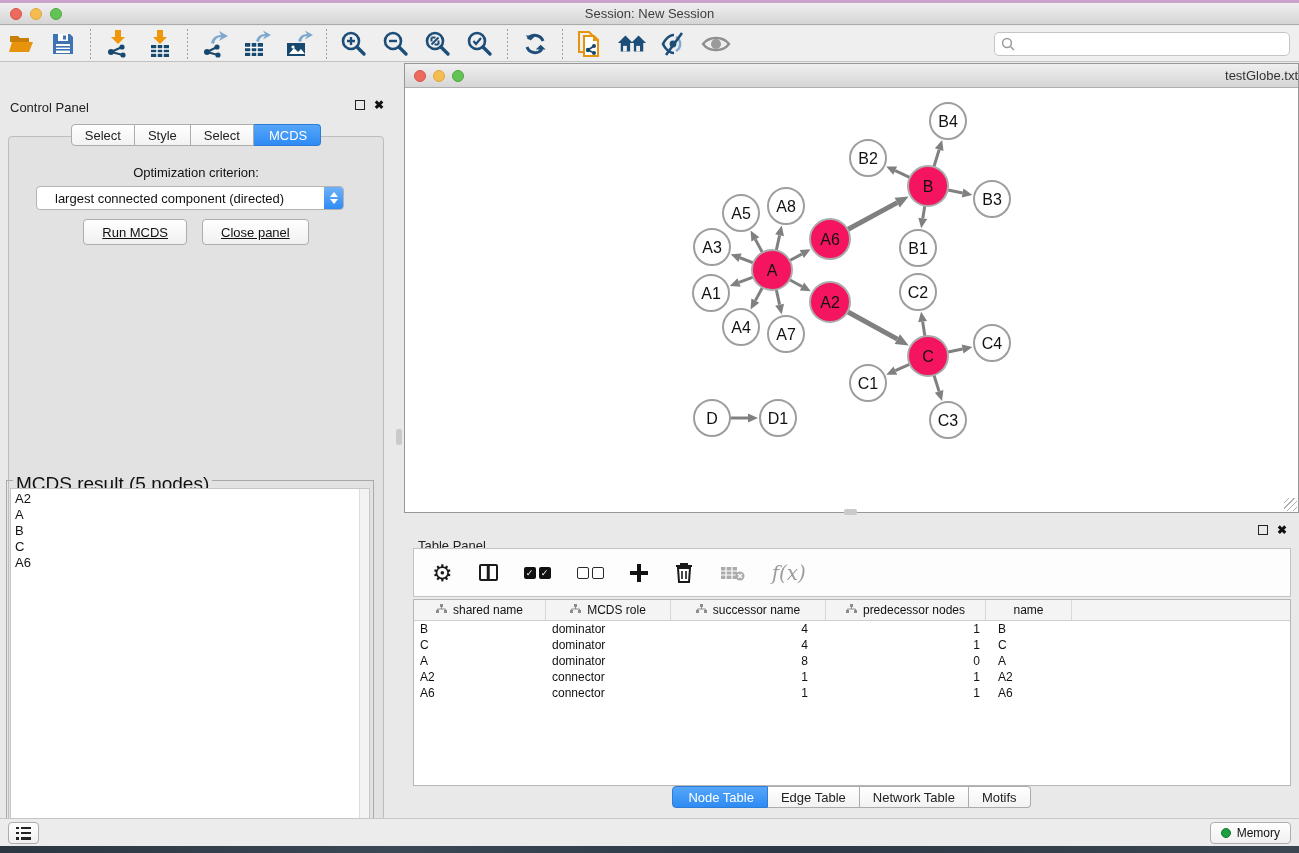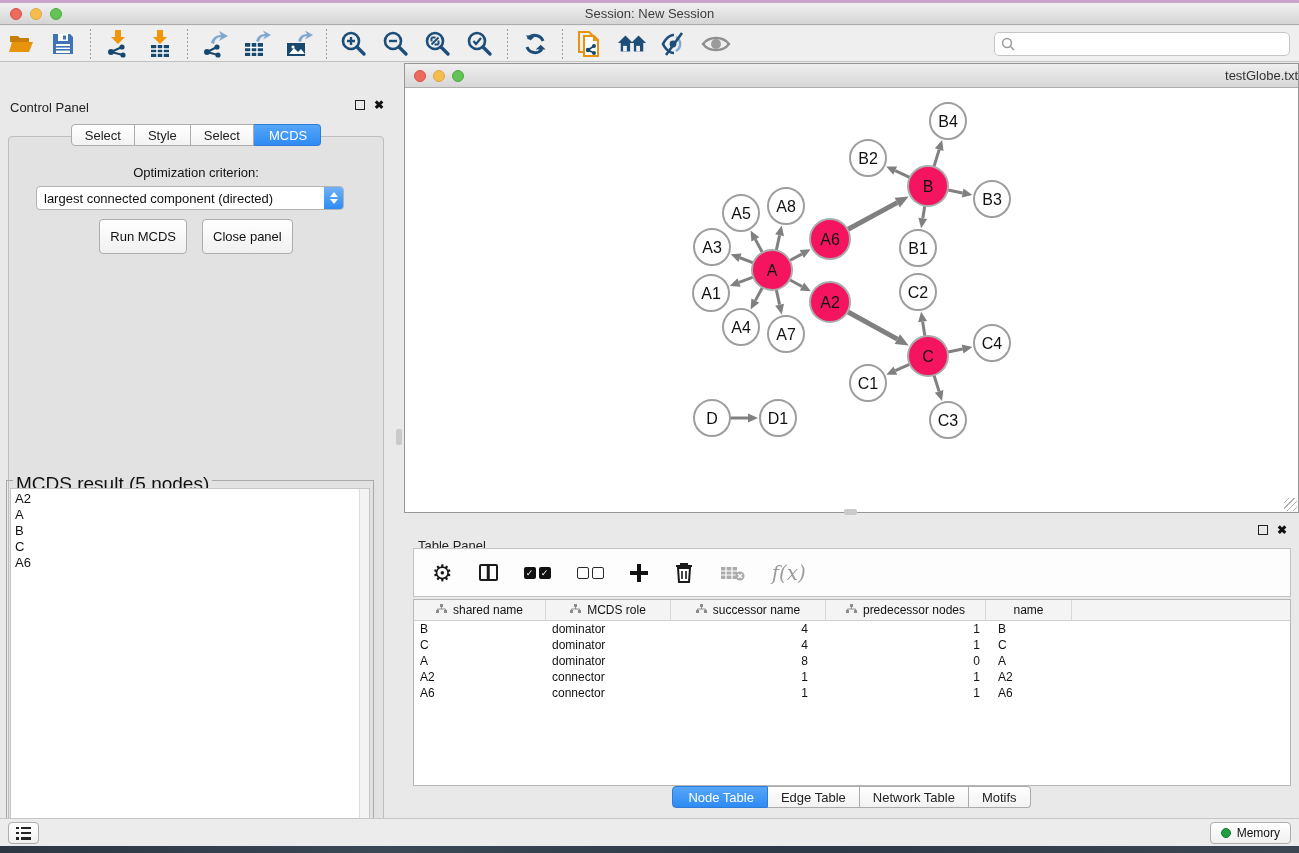--- a/index.html
+++ b/index.html
@@ -46,31 +46,31 @@
   .seg-tab { height:22px; padding:0 13px; background:linear-gradient(#FFFFFF,#F2F2F2);
     border:1px solid #ACACAC; border-left:none; font-size:13px; color:#222;
     display:flex; align-items:center; }
   .seg-tab:first-child { border-left:1px solid #ACACAC; border-radius:4px 0 0 4px; }
   .seg-tab:last-child { border-radius:0 4px 4px 0; }
   .seg-tab.active { background:linear-gradient(#56A6F8,#2E8BF4); color:#fff; border-color:#2E7CD6;padding-left:15px; }
 
   .opt-label { position:absolute; left:0; right:0; top:74px; text-align:center; font-size:13px; color:#111; }
   .dropdown { position:absolute; left:36px; top:95px; width:308px; height:24px; background:#fff;
     border:1px solid #B3B3B3; border-radius:4px; display:flex; align-items:center; }
-  .dropdown .dd-text { flex:1; font-size:13px; padding-left:7px; color:#111; white-space:nowrap; overflow:hidden; }
+  .dropdown .dd-text { flex:1; font-size:13px; padding-left:18px; color:#111; white-space:nowrap; overflow:hidden; }
   .dd-stepper { width:19px; height:22px; border-radius:0 3px 3px 0;
     background:linear-gradient(#6FB1F8,#2E8BF4); display:flex; flex-direction:column;
     align-items:center; justify-content:center; gap:2px; }
   .dd-up { width:0; height:0; border-left:4px solid transparent; border-right:4px solid transparent; border-bottom:5px solid #fff; }
   .dd-down { width:0; height:0; border-left:4px solid transparent; border-right:4px solid transparent; border-top:5px solid #fff; }
 
   .cp-buttons { position:absolute; left:0; right:0; top:128px; display:flex; justify-content:center; gap:15px; }
-  .btn { height:35px; padding:0 10px; background:linear-gradient(#FFFFFF,#F0F0F0);
+  .btn { height:26px; padding:0 18px; background:linear-gradient(#FFFFFF,#F0F0F0);
     border:1px solid #ADADAD; border-radius:4px; font-size:13px; color:#111;
-    display:flex; align-items:center; }
+    display:flex; align-items:center;text-decoration:underline; }
 
   .fieldset { position:absolute; left:6px; top:389px; width:368px; height:344px;
     border:1px solid #A9A9A9; }
   .fieldset .legend { position:absolute; left:6px; top:-8px; background:#E2E2E2;
     font-size:19px; color:#111; padding:0 3px; }
   .result-list { position:absolute; left:3px; top:7px; right:3px; bottom:3px; background:#fff;
     border:1px solid #C6C6C6; font-size:13px; color:#111; padding:2px 0 0 4px; }
   .result-list .item { line-height:16px; }
   .scroll-lane { position:absolute; right:0; top:0; bottom:0; width:10px; background:#F3F3F3; border-left:1px solid #DDDDDD; }
 

